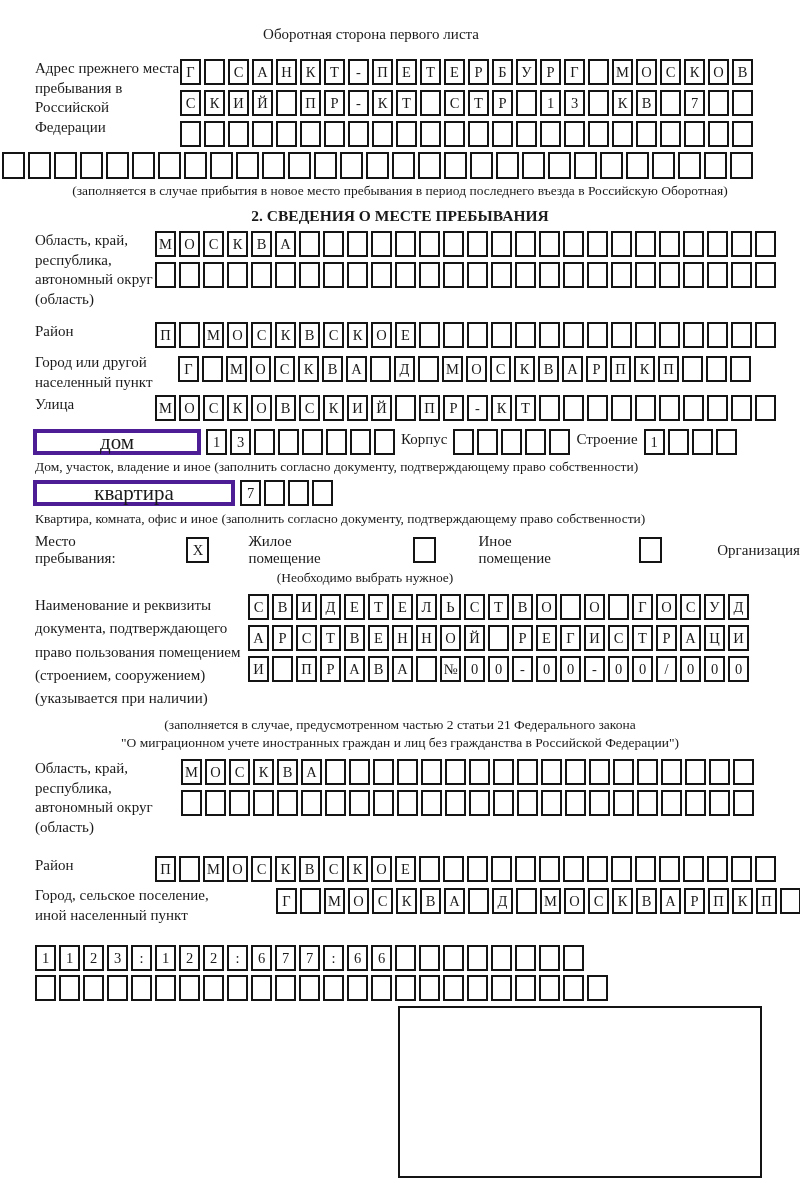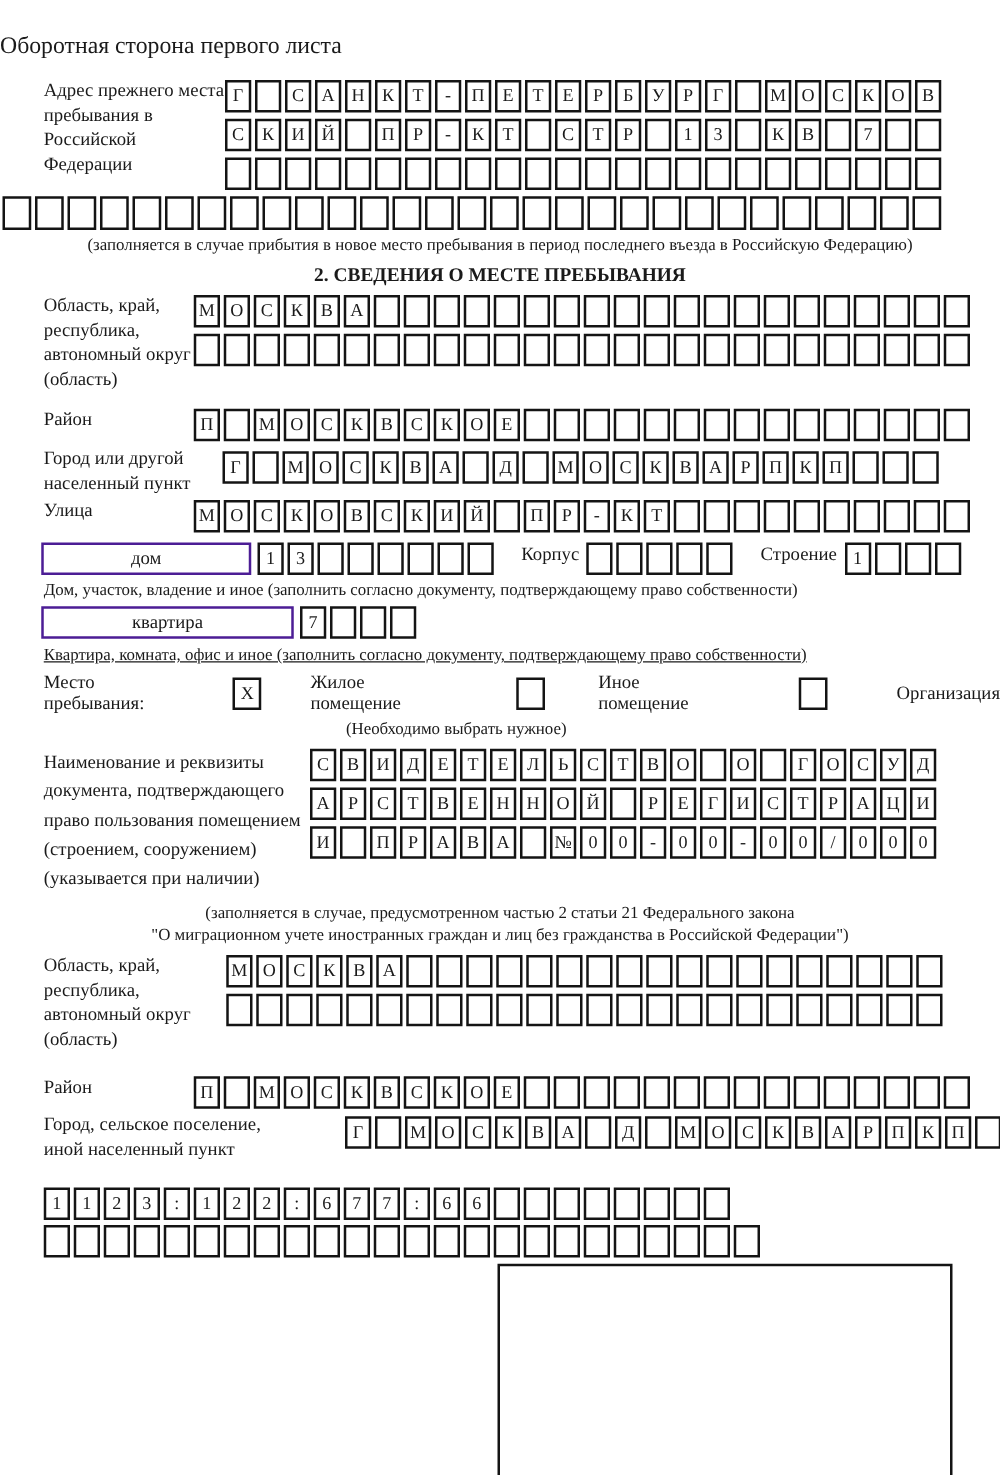--- a/index.html
+++ b/index.html
@@ -1,37 +1,37 @@
 <!DOCTYPE html>
 <html><head>
 <meta charset="utf-8">
 <style>
   html,body{margin:0;padding:0;background:#fff;}
   .page{
     position:relative;width:800px;height:1180px;background:#fff;color:#1a1a1a;
     font-family:"Liberation Serif","DejaVu Serif",serif;font-size:15px;overflow:hidden;
   }
-  .hdr{padding:26px 58px 0 0;text-align:left;font-size:19px;}
+  .hdr{padding:26px 58px 0 0;text-align:center;font-size:15px;}
   .group{display:flex;align-items:flex-start;}
   .lbl{line-height:1.3;flex-shrink:0;}
   .rows{display:flex;flex-direction:column;gap:5px;}
   .cells{display:flex;gap:3px;}
   .cell{
     box-sizing:border-box;width:21px;height:26px;border:2px solid #141414;
     display:flex;align-items:center;justify-content:center;font-size:14.5px;flex-shrink:0;
   }
   .wide .cell{width:23px;height:27px;}
   .note{font-size:13.5px;}
   .center{text-align:center;}
   .title{font-weight:bold;text-align:center;font-size:15.5px;}
   .widebox{
-    box-sizing:border-box;height:26px;border:2px solid #4c1d95;
-    display:inline-flex;align-items:center;justify-content:center;font-size:15px;flex-shrink:0;
+    box-sizing:border-box;height:26px;border:4px solid #4c1d95;
+    display:inline-flex;align-items:center;justify-content:center;font-size:21px;flex-shrink:0;
   }
-  .inlbl{padding:2px 6px 0 6px;white-space:nowrap;margin-left:16px;}
+  .inlbl{padding:2px 6px 0 6px;white-space:nowrap;}
   .inrow{display:flex;align-items:flex-start;}
   .cbox{
     box-sizing:border-box;width:23px;height:26px;border:2px solid #141414;
     display:inline-flex;align-items:center;justify-content:center;font-size:14.5px;flex-shrink:0;
   }
   .stayrow{display:flex;align-items:center;margin-left:35px;gap:29px;}
   .stamp{box-sizing:border-box;width:364px;height:172px;border:2px solid #141414;margin-left:398px;}
 </style>
 </head>
 <body>
@@ -147,21 +147,21 @@
       <span class="cell"></span>
       <span class="cell"></span>
       <span class="cell"></span>
       <span class="cell"></span>
       <span class="cell"></span>
       <span class="cell"></span>
       <span class="cell"></span>
       <span class="cell"></span>
       <span class="cell"></span>
     </div>
-  <div class="note center" style="margin-top:4px;">(заполняется в случае прибытия в новое место пребывания в период последнего въезда в Российскую Федерацию)</div>
+  <div class="note center" style="margin-top:4px;">(заполняется в случае прибытия в новое место пребывания в период последнего въезда в Российскую Оборотная)</div>
 
   <div class="title" style="margin-top:8px;">2. СВЕДЕНИЯ О МЕСТЕ ПРЕБЫВАНИЯ</div>
 
   <div class="group" style="margin:6px 0 0 35px;">
     <div class="lbl" style="width:120px;">Область, край, республика, автономный округ (область)</div>
     <div class="rows">
       <div class="cells">
           <span class="cell">М</span>
           <span class="cell">О</span>
           <span class="cell">С</span>
@@ -346,21 +346,21 @@
 
   <div class="inrow" style="margin:5px 0 0 33px;">
     <span class="widebox" style="width:202px;">квартира</span>
     <span class="cells" style="margin-left:5px;">
         <span class="cell">7</span>
         <span class="cell"></span>
         <span class="cell"></span>
         <span class="cell"></span>
       </span>
   </div>
-  <div class="note" style="margin:5px 0 0 35px;text-decoration:underline;">Квартира, комната, офис и иное (заполнить согласно документу, подтверждающему право собственности)</div>
+  <div class="note" style="margin:5px 0 0 35px;">Квартира, комната, офис и иное (заполнить согласно документу, подтверждающему право собственности)</div>
 
   <div class="stayrow" style="margin-top:6px;">
     <span>Место пребывания:</span>
     <span class="cbox" style="margin-left:6px;">X</span>
     <span style="margin-left:10px;">Жилое помещение</span>
     <span class="cbox" style="margin-left:24px;"></span>
     <span style="margin-left:14px;">Иное помещение</span>
     <span class="cbox" style="margin-left:30px;"></span>
     <span style="margin-left:26px;">Организация</span>
   </div>

